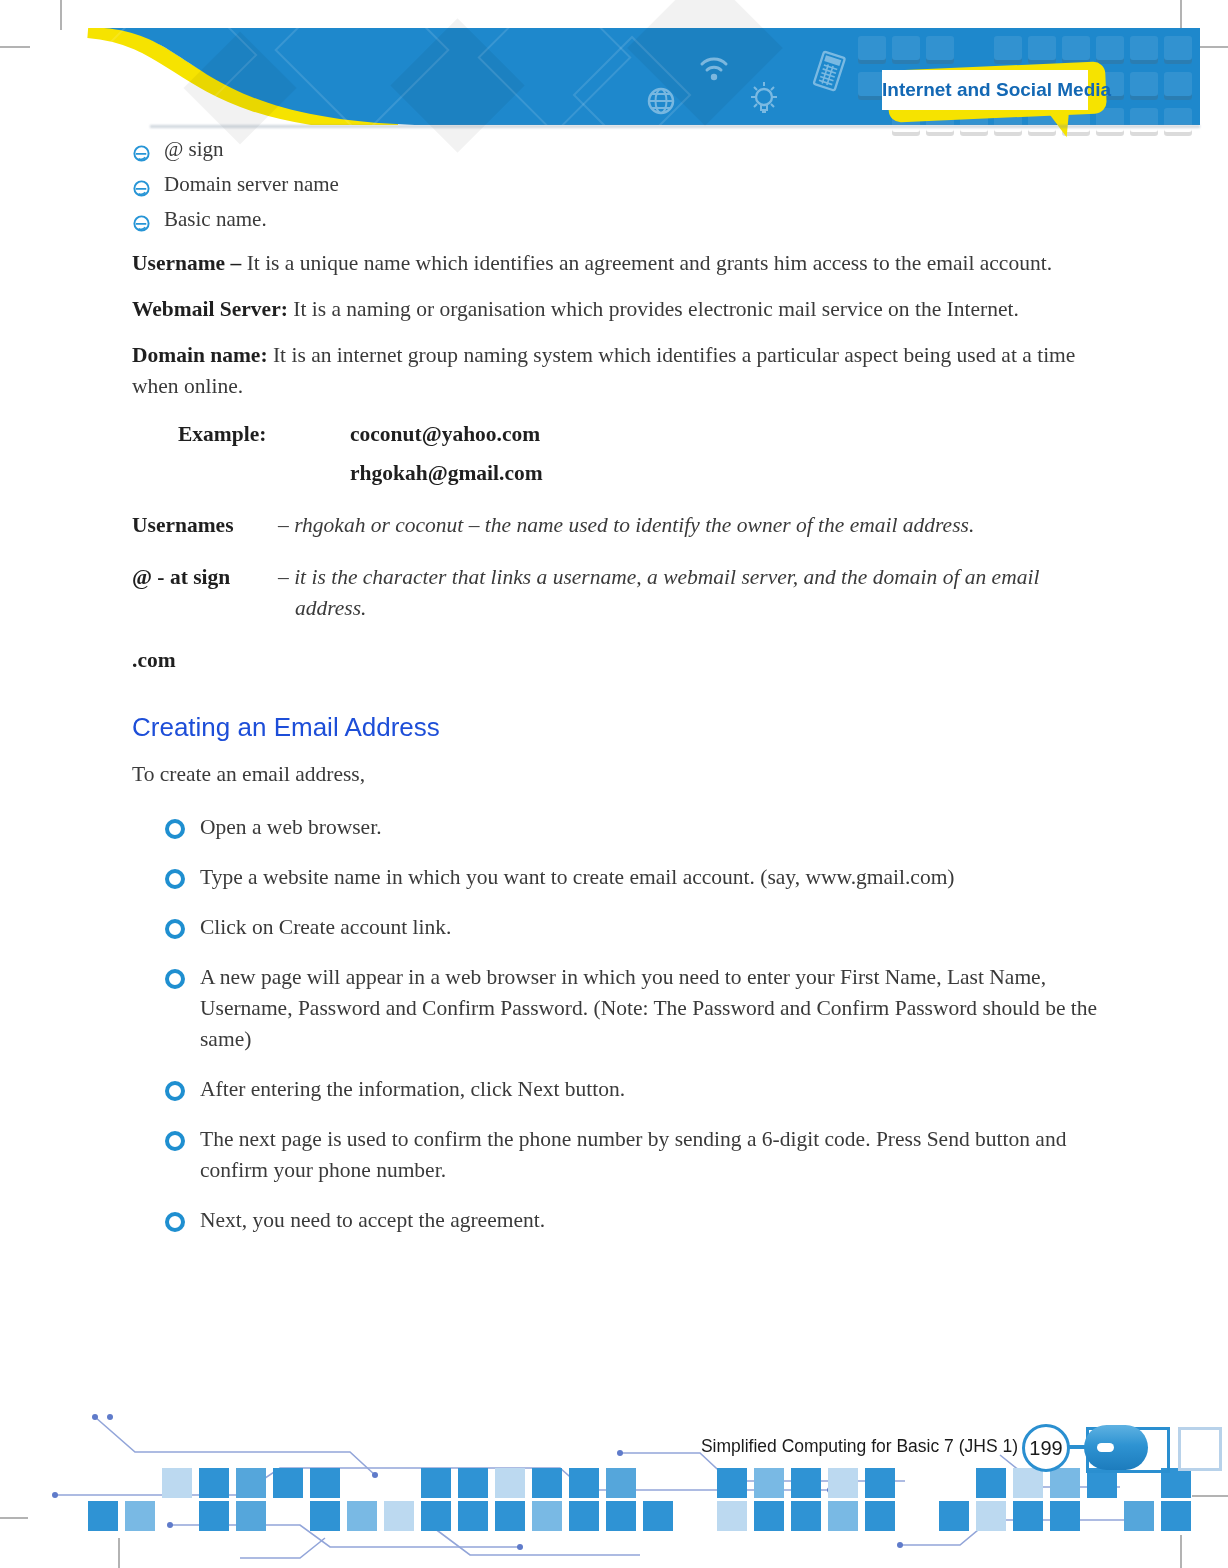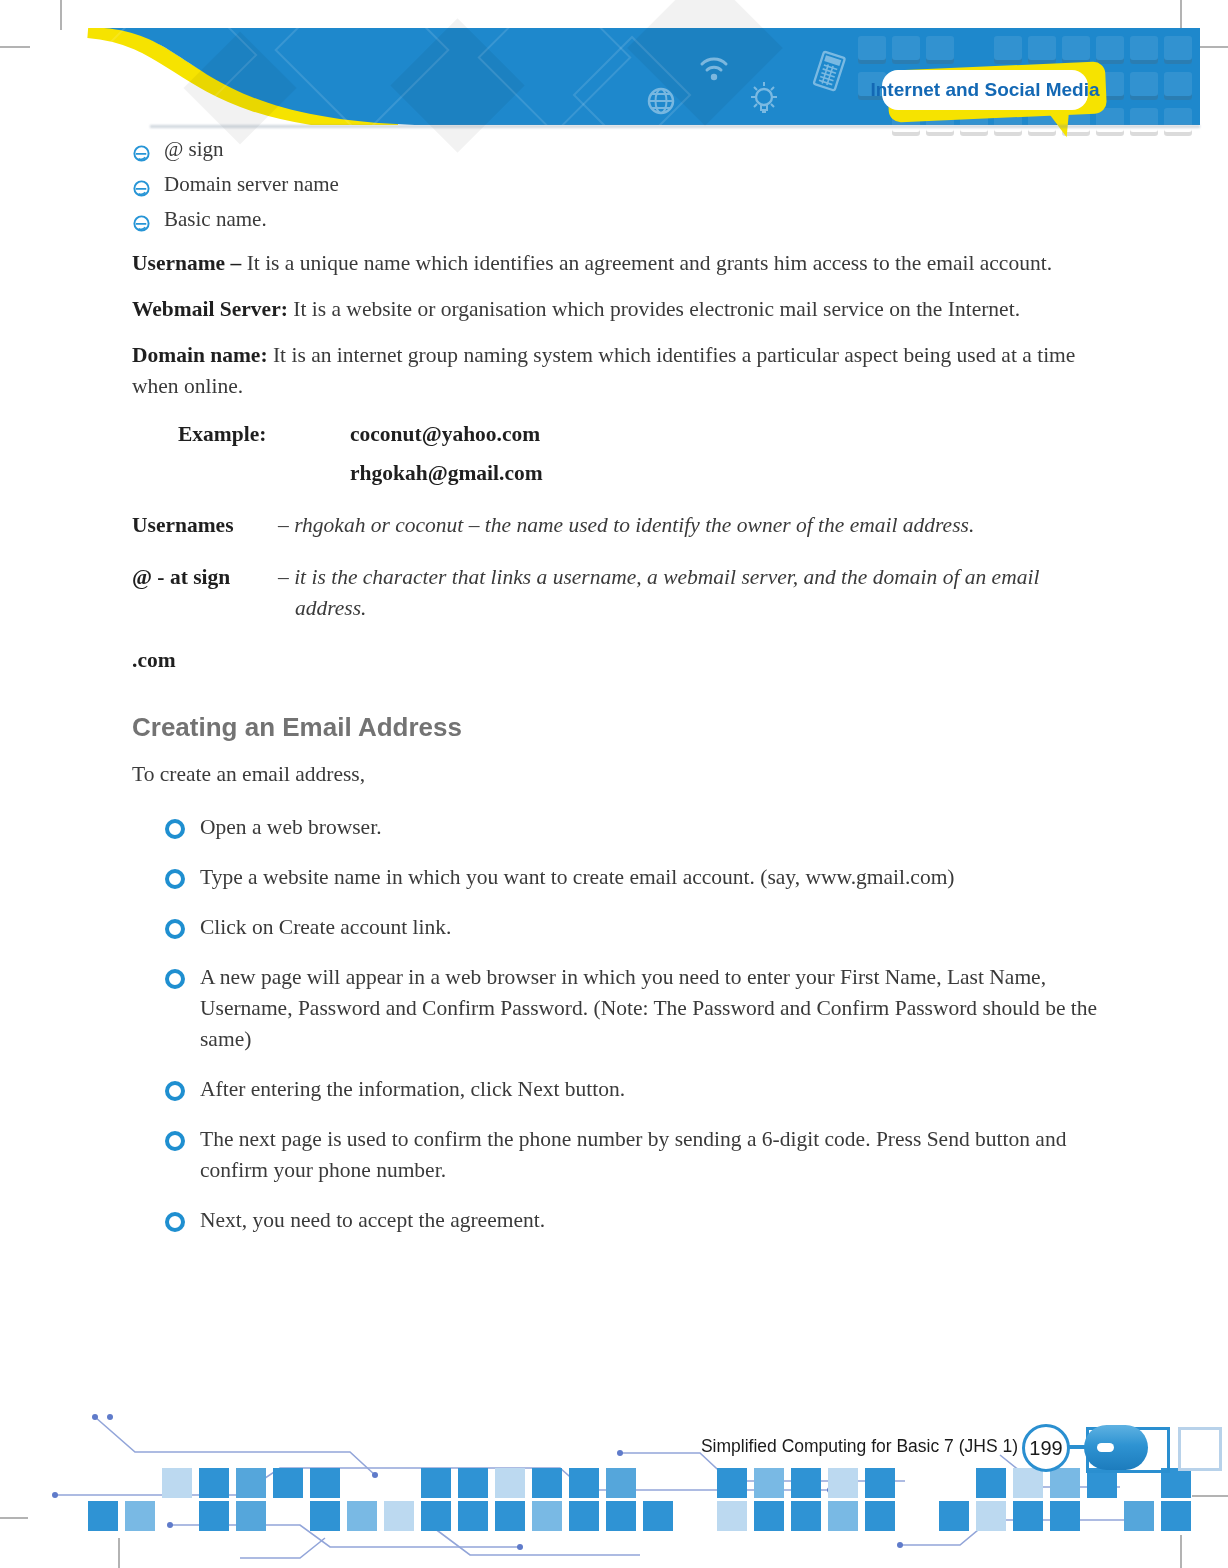--- a/index.html
+++ b/index.html
@@ -20,21 +20,21 @@
       background:rgba(255,255,255,.09);box-shadow:inset 0 -4px rgba(0,0,0,.14);}
   .hicon{position:absolute;opacity:.5;}
 
   .badge-wrap{position:absolute;left:852px;top:34px;width:240px;height:78px;}
   .badge-yellow{position:absolute;left:6px;top:4px;width:218px;height:52px;border-radius:12px;
                 background:#f6e300;transform:rotate(-2.5deg);}
   .badge-tail{position:absolute;left:170px;top:50px;width:0;height:0;
               border-left:12px solid transparent;border-right:8px solid transparent;
               border-top:26px solid #f6e300;transform:rotate(-12deg);}
   .badge-white{position:absolute;left:0px;top:8px;width:206px;height:40px;background:#ffffff;
-               border-radius:16px;display:flex;align-items:center;justify-content:center;}
+               border-radius:0;display:flex;align-items:center;}
   .badge-white span{font-family:"Liberation Sans", sans-serif;font-weight:bold;font-size:19px;
                     color:#1368b4;white-space:nowrap;}
 
   
   .content{position:absolute;left:132px;top:136px;width:978px;}
   ul.intro{list-style:none;margin:0;padding:0;}
   ul.intro li{display:flex;align-items:flex-end;gap:13px;margin-bottom:8px;
               font-size:21px;line-height:27px;color:#3a3a3a;}
   .e-icon{flex:0 0 auto;display:inline-block;width:19px;height:19px;}
 
@@ -44,22 +44,22 @@
   .example{margin-top:17px;font-size:21.5px;line-height:31px;}
   .ex-row{display:flex;}
   .ex-row + .ex-row{margin-top:8px;}
   .ex-label{width:218px;box-sizing:border-box;padding-left:46px;font-weight:bold;color:#1f1f1f;}
   .ex-mail{font-weight:bold;color:#1f1f1f;}
 
   .gloss{display:flex;margin-top:21px;font-size:21.5px;line-height:31px;}
   .gloss .term{width:146px;flex:0 0 auto;font-weight:bold;color:#1f1f1f;}
   .gloss .gtext{flex:1;padding-left:17px;text-indent:-17px;font-style:italic;}
 
-  h2.section{margin:36px 0 0 0;font-family:"Liberation Sans", sans-serif;font-weight:bold;
-             font-size:26px;color:#737373;}
+  h2.section{margin:36px 0 0 0;font-family:"Liberation Sans", sans-serif;font-weight:normal;
+             font-size:26px;color:#1d4ed8;}
   p.lead{margin:16px 0 0 0;font-size:21.5px;line-height:31px;}
 
   ul.steps{list-style:none;margin:22px 0 0 0;padding:0 0 0 33px;}
   ul.steps li{display:flex;gap:15px;margin-bottom:19px;font-size:21.5px;line-height:31px;}
   .donut{flex:0 0 auto;width:12px;height:12px;margin-top:7px;border-radius:50%;
          border:4.5px solid #1f8fd0;background:#fff;}
 
   
   .footer-title{position:absolute;left:560px;top:1436px;width:458px;text-align:right;
                 font-family:"Liberation Sans", sans-serif;font-size:17.5px;color:#1a1a1a;z-index:5;}
@@ -197,21 +197,21 @@
         <span>Basic name.</span>
       </li>
     </ul>
 
     <p class="def">
       <b>Username –</b>
       <span>It is a unique name which identifies an agreement and grants him access to the email account.</span>
     </p>
     <p class="def">
       <b>Webmail Server:</b>
-      <span>It is a website or organisation which provides electronic mail service on the Internet.</span>
+      <span>It is a naming or organisation which provides electronic mail service on the Internet.</span>
     </p>
     <p class="def">
       <b>Domain name:</b>
       <span>It is an internet group naming system which identifies a particular aspect being used at a time when online.</span>
     </p>
 
     <div class="example">
       <div class="ex-row">
         <div class="ex-label">Example:</div>
         <div class="ex-mail">coconut@yahoo.com</div>

